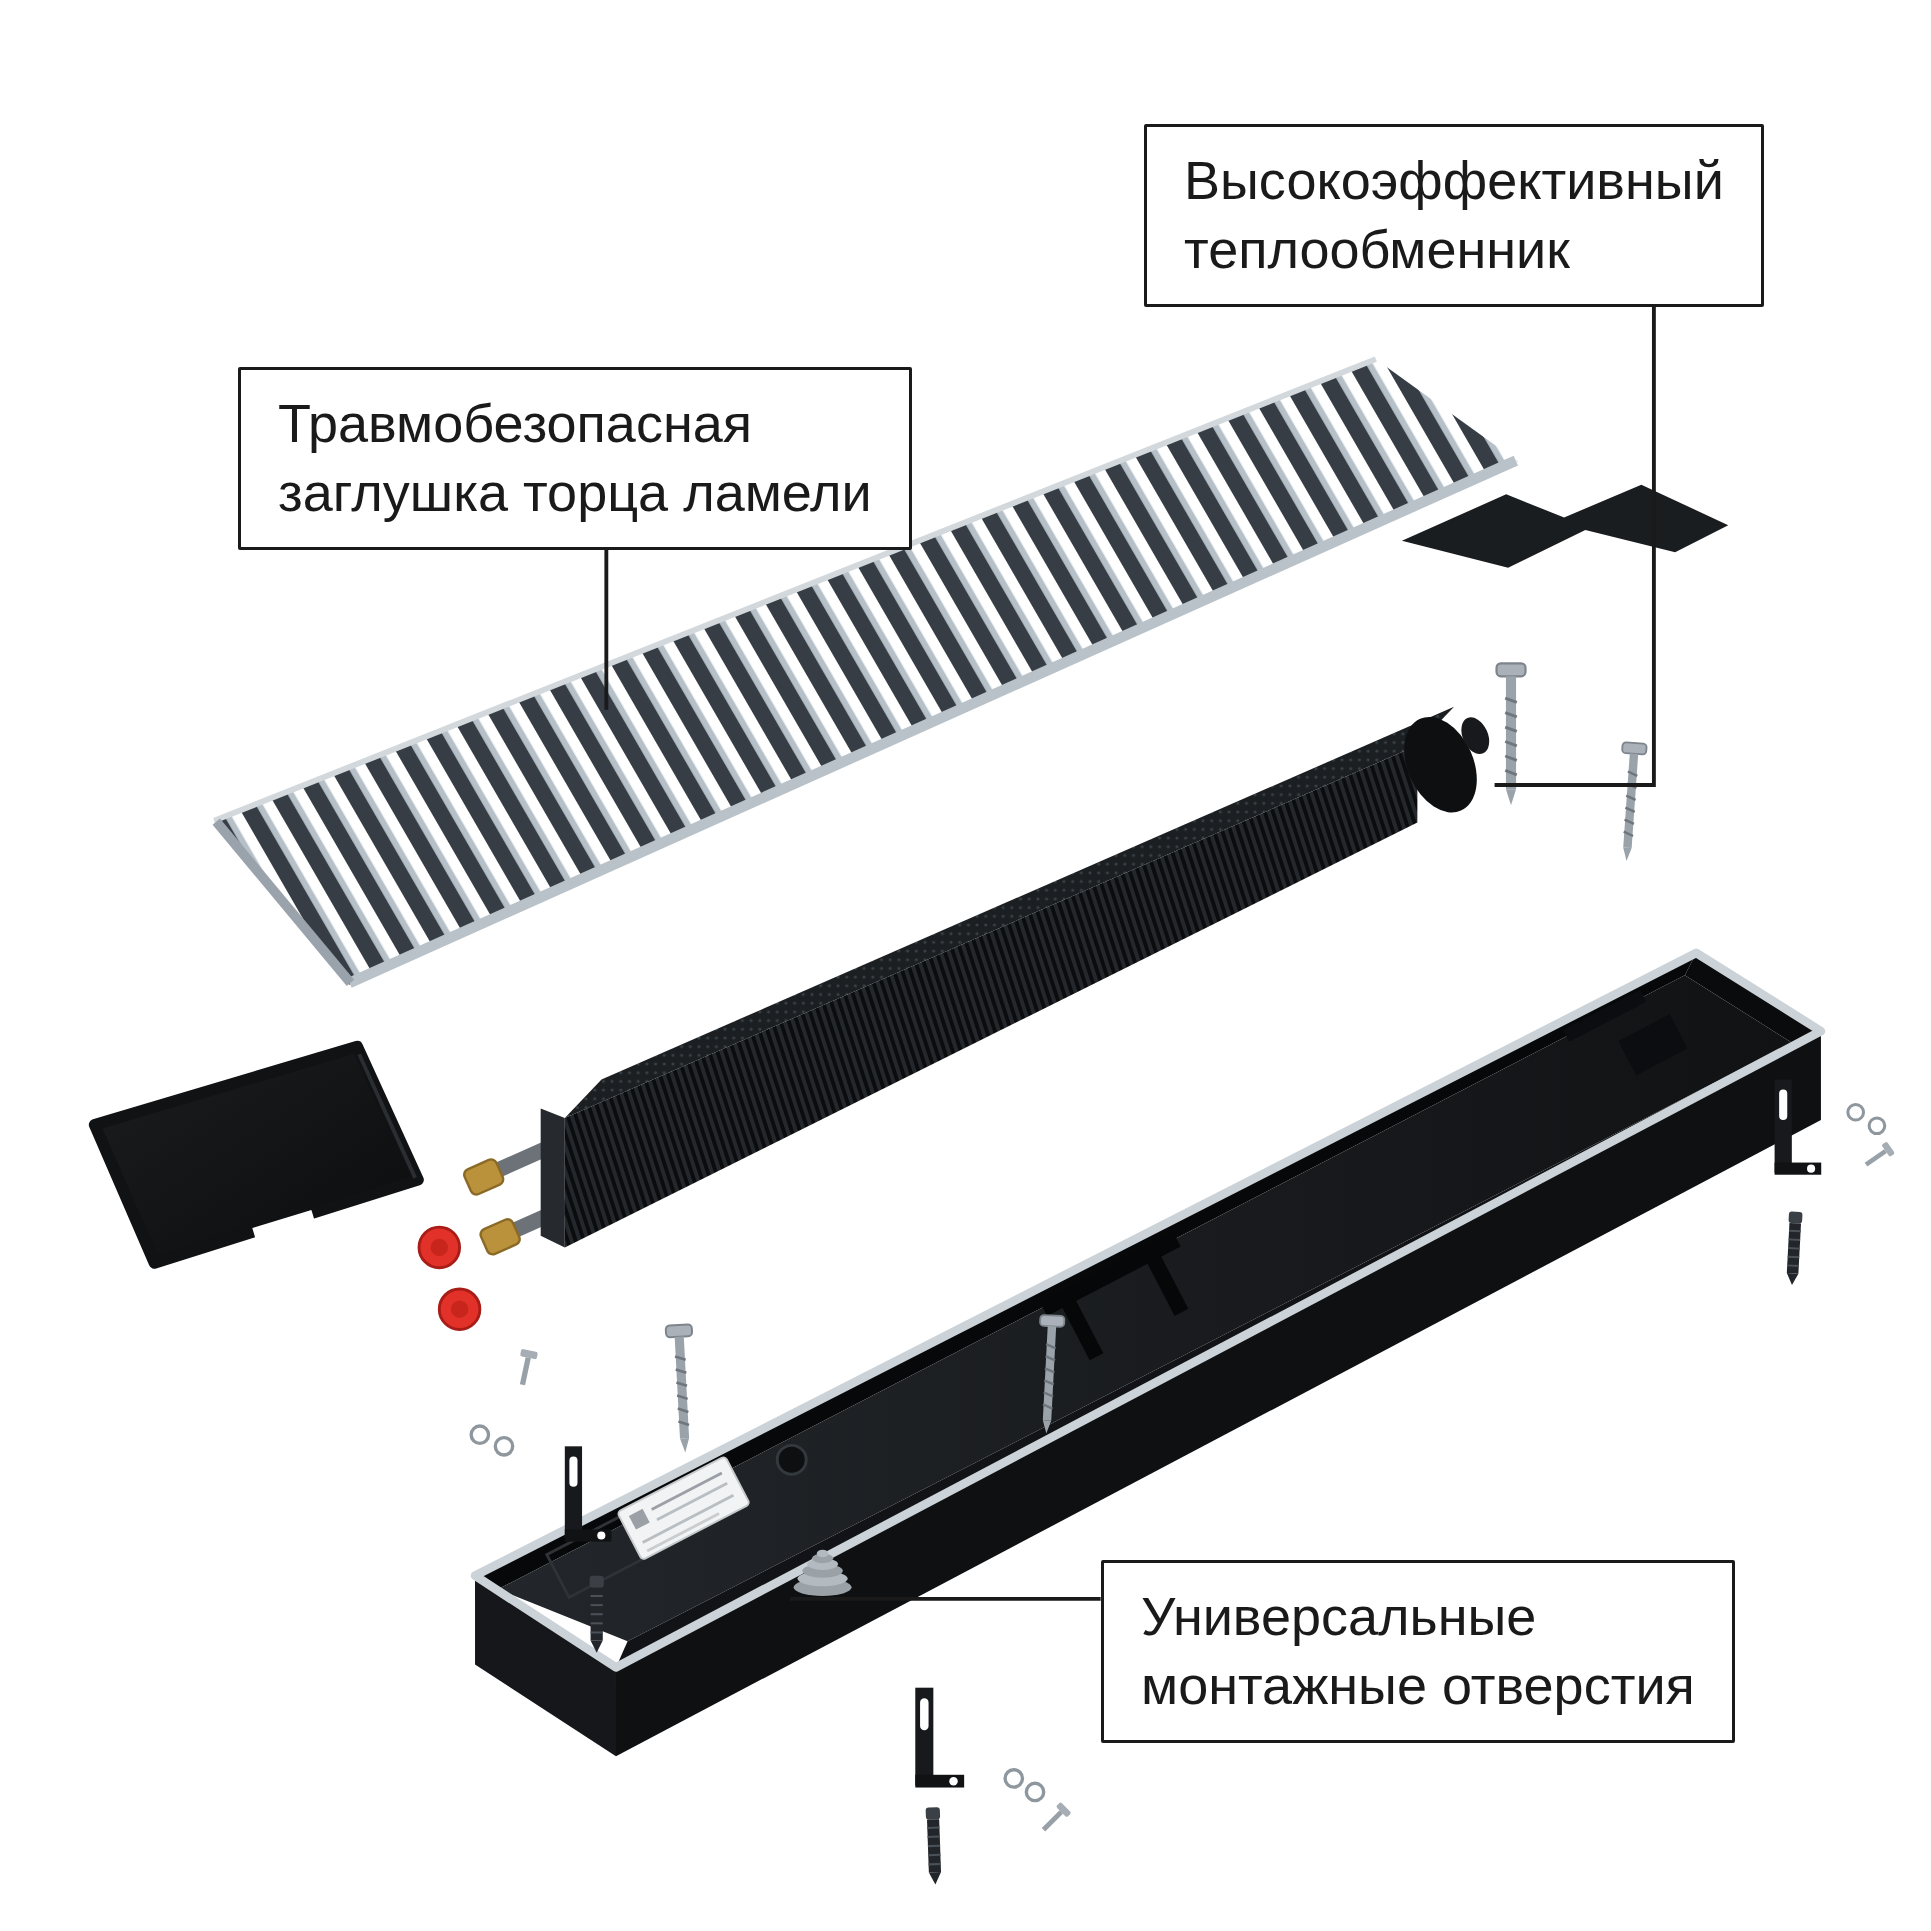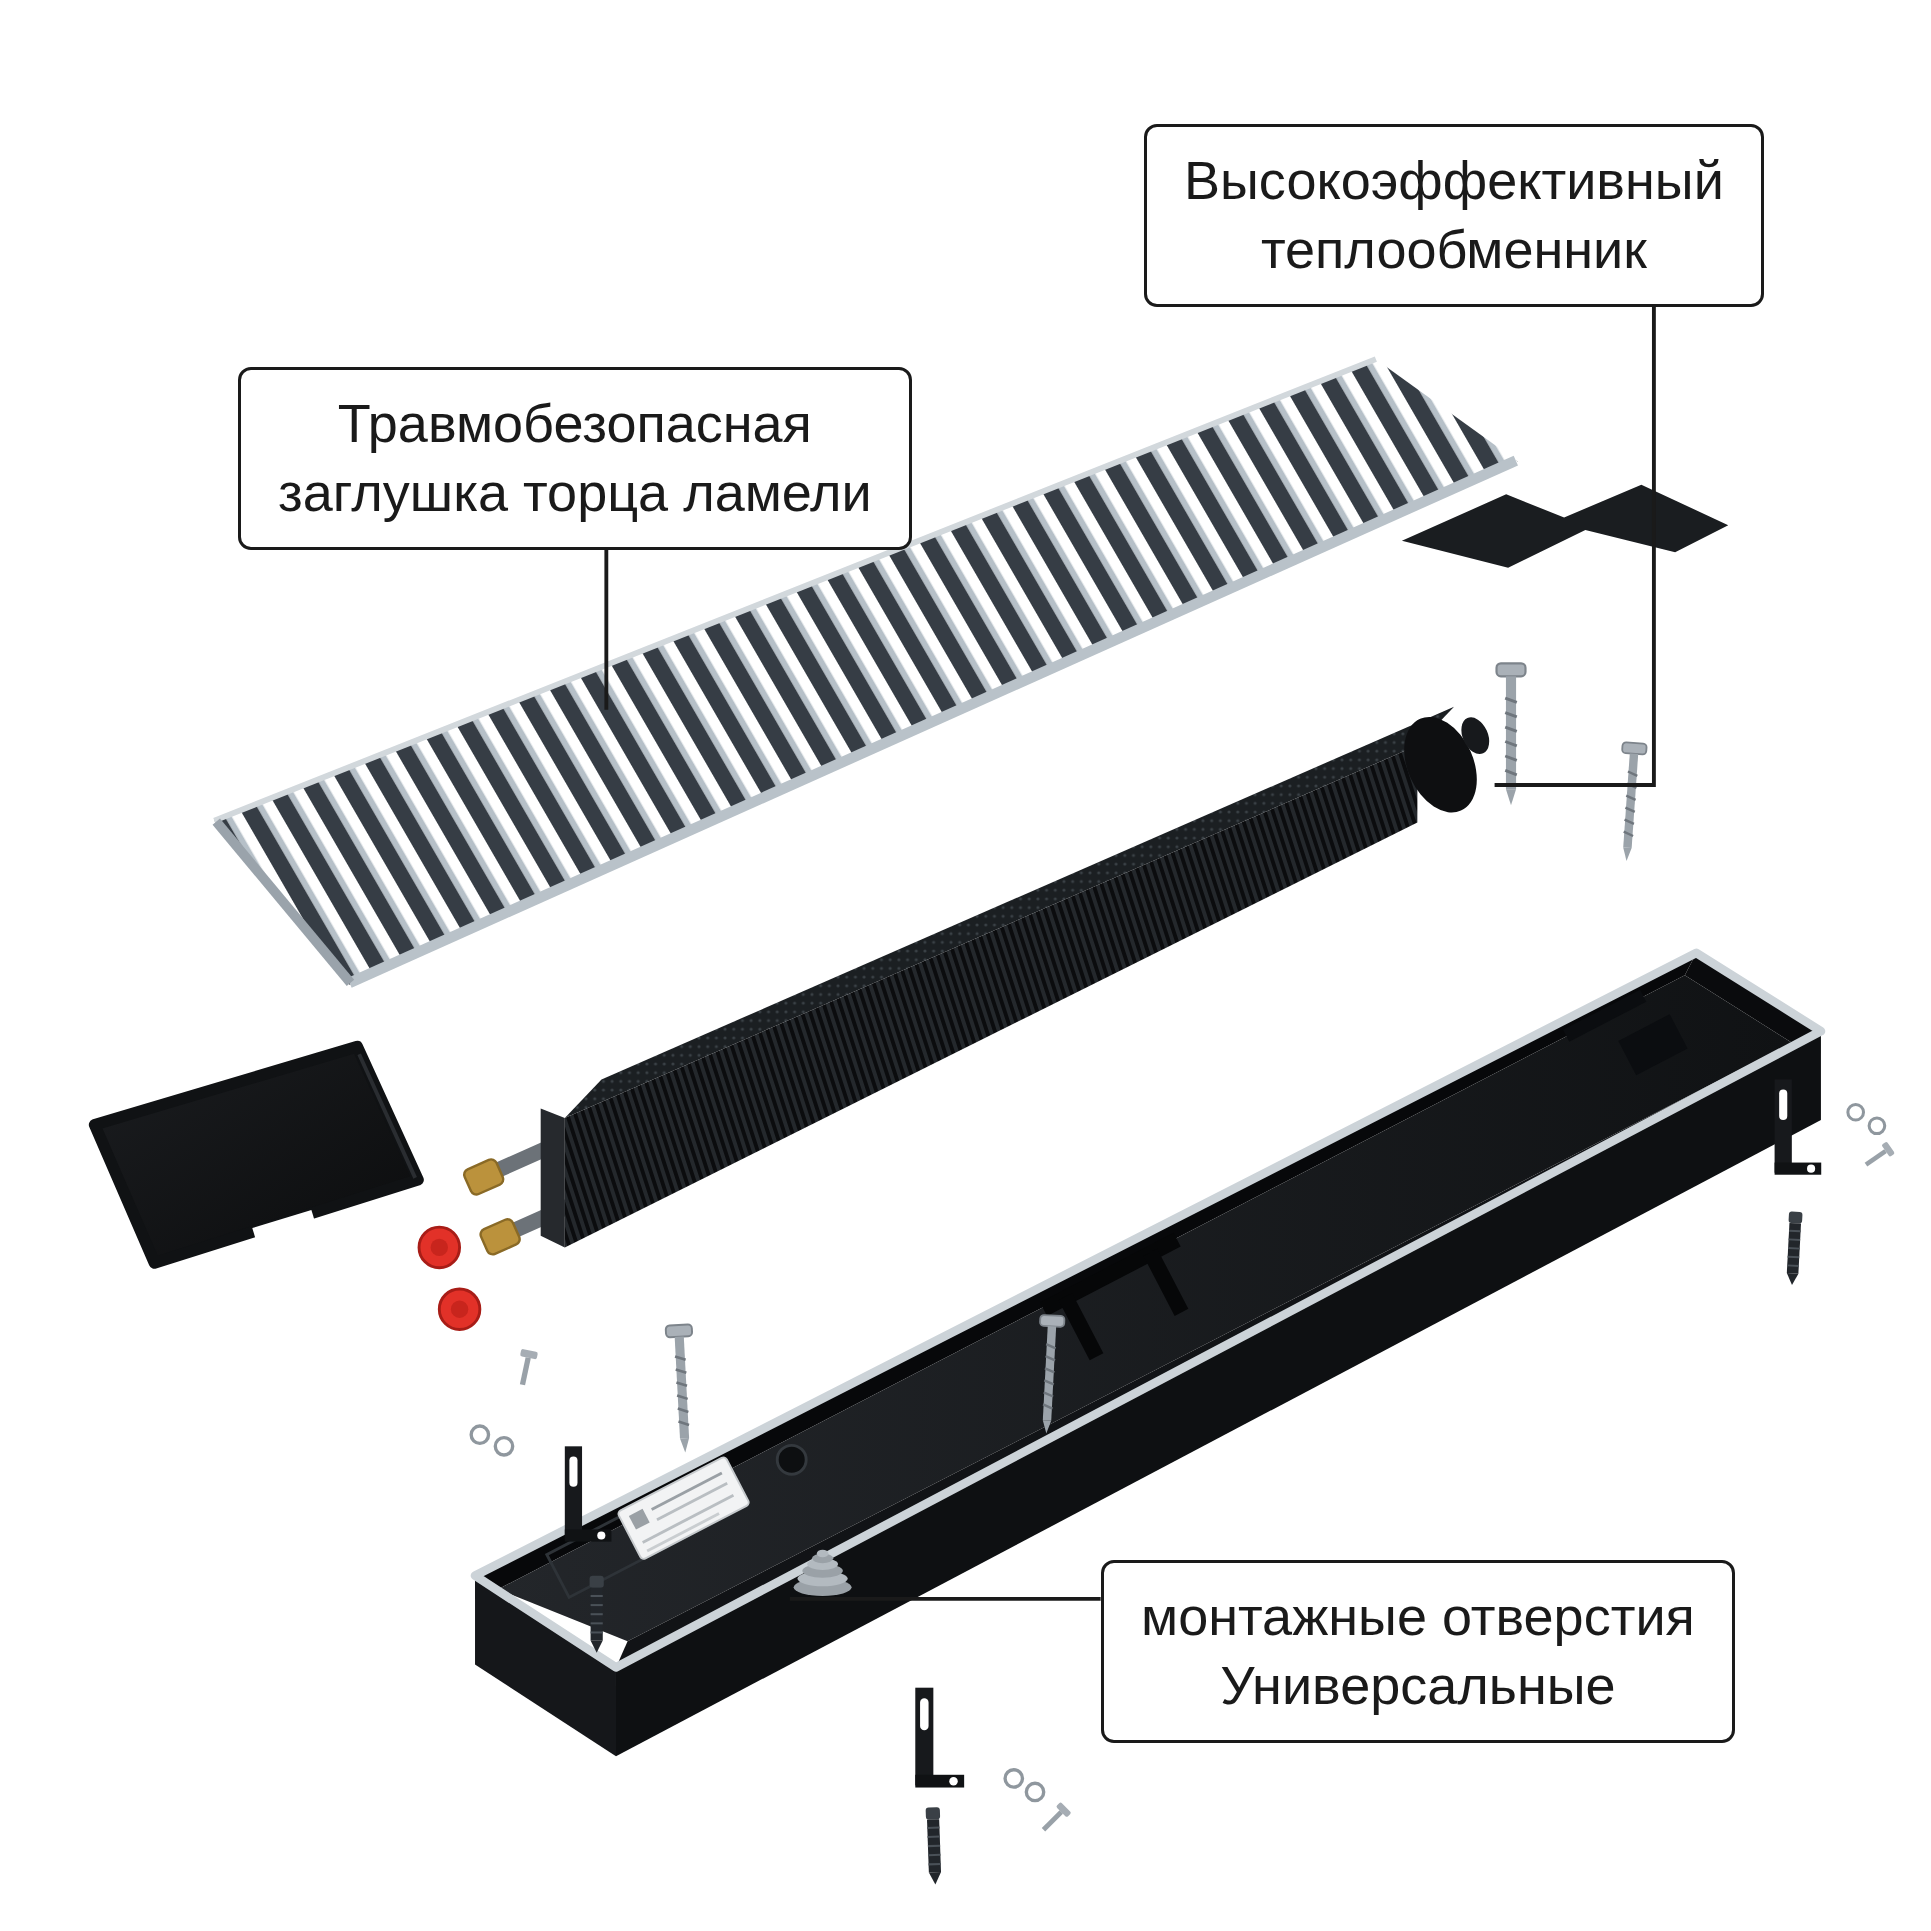--- a/index.html
+++ b/index.html
@@ -8,28 +8,27 @@
     background: #ffffff;
     position: relative;
     font-family: "Liberation Sans", sans-serif;
     overflow: hidden;
   }
   #scene { position: absolute; left: 0; top: 0; }
   .callout {
     position: absolute;
     background: #ffffff;
     border: 3.9px solid #1a1a1a;
-    border-radius: 13px;
+    border-radius: 2px;
     padding: 19.3px 37px;
     font-size: 54px;
     line-height: 1.28;
     color: #1a1a1a;
     white-space: nowrap;
     z-index: 5;
-    text-align: center;
   }
   .callout .ln { display: block; }
 </style>
 </head>
 <body>
 
 <svg id="scene" width="1931" height="1931" viewBox="0 0 2000 2000">
   <defs>
     <pattern id="grilleStripes" width="34" height="34" patternUnits="userSpaceOnUse" patternTransform="rotate(-30)">
       <rect x="0" y="0" width="17" height="34" fill="#363d45"></rect>
@@ -201,16 +200,16 @@
   <span class="ln">Высокоэффективный</span>
   <span class="ln">теплообменник</span>
 </div>
 
 <div class="callout" style="left:208px; top:367px;margin-left:30px;">
   <span class="ln">Травмобезопасная</span>
   <span class="ln">заглушка торца ламели</span>
 </div>
 
 <div class="callout" style="left:1101px; top:1560px;">
+  <span class="ln">Универсальные</span>
   <span class="ln">монтажные отверстия</span>
-  <span class="ln">Универсальные</span>
 </div>
 
 
 </body></html>

